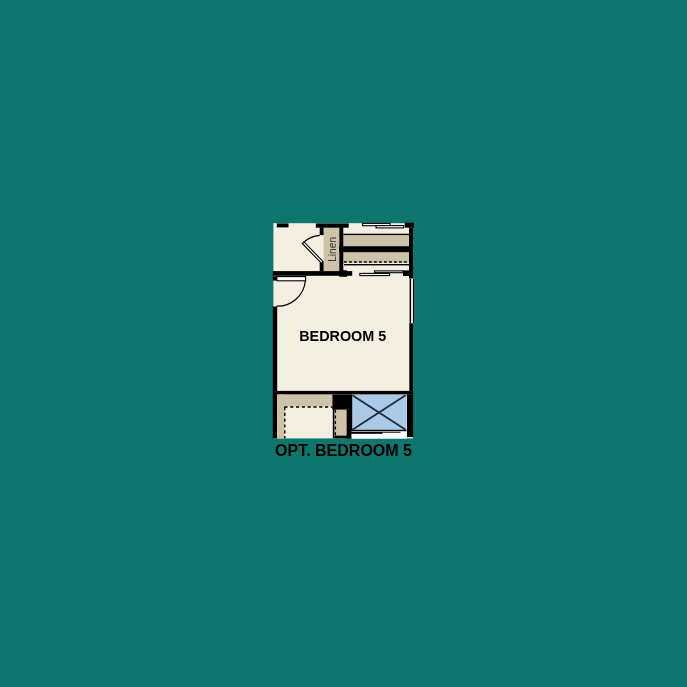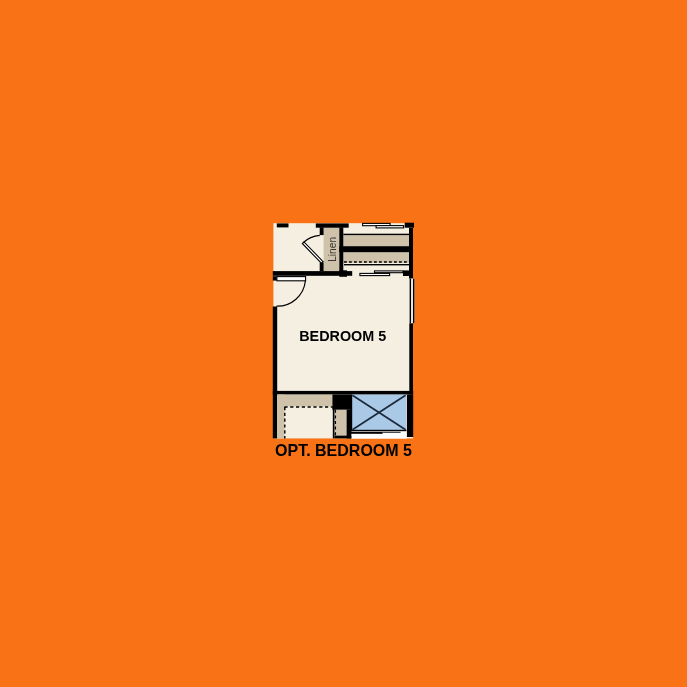--- a/index.html
+++ b/index.html
@@ -1,16 +1,16 @@
 <!DOCTYPE html>
 <html><head>
 <meta charset="utf-8">
 <style>
   html,body{margin:0;padding:0;background:#ffffff;}
-  .page{width:687px;height:687px;position:relative;background:#f97316;overflow:hidden;}
+  .page{width:687px;height:687px;position:relative;background:#0f766e;overflow:hidden;}
   svg{position:absolute;left:0;top:0;}
   text{font-family:"Liberation Sans", sans-serif;}
 </style>
 </head>
 <body>
 <div class="page">
 <svg width="687" height="687" viewBox="0 0 687 687" style="filter:blur(0.5px)">
 
   <rect x="273.4" y="223.2" width="139.6" height="215.2" fill="#f5efe2"></rect>
 

